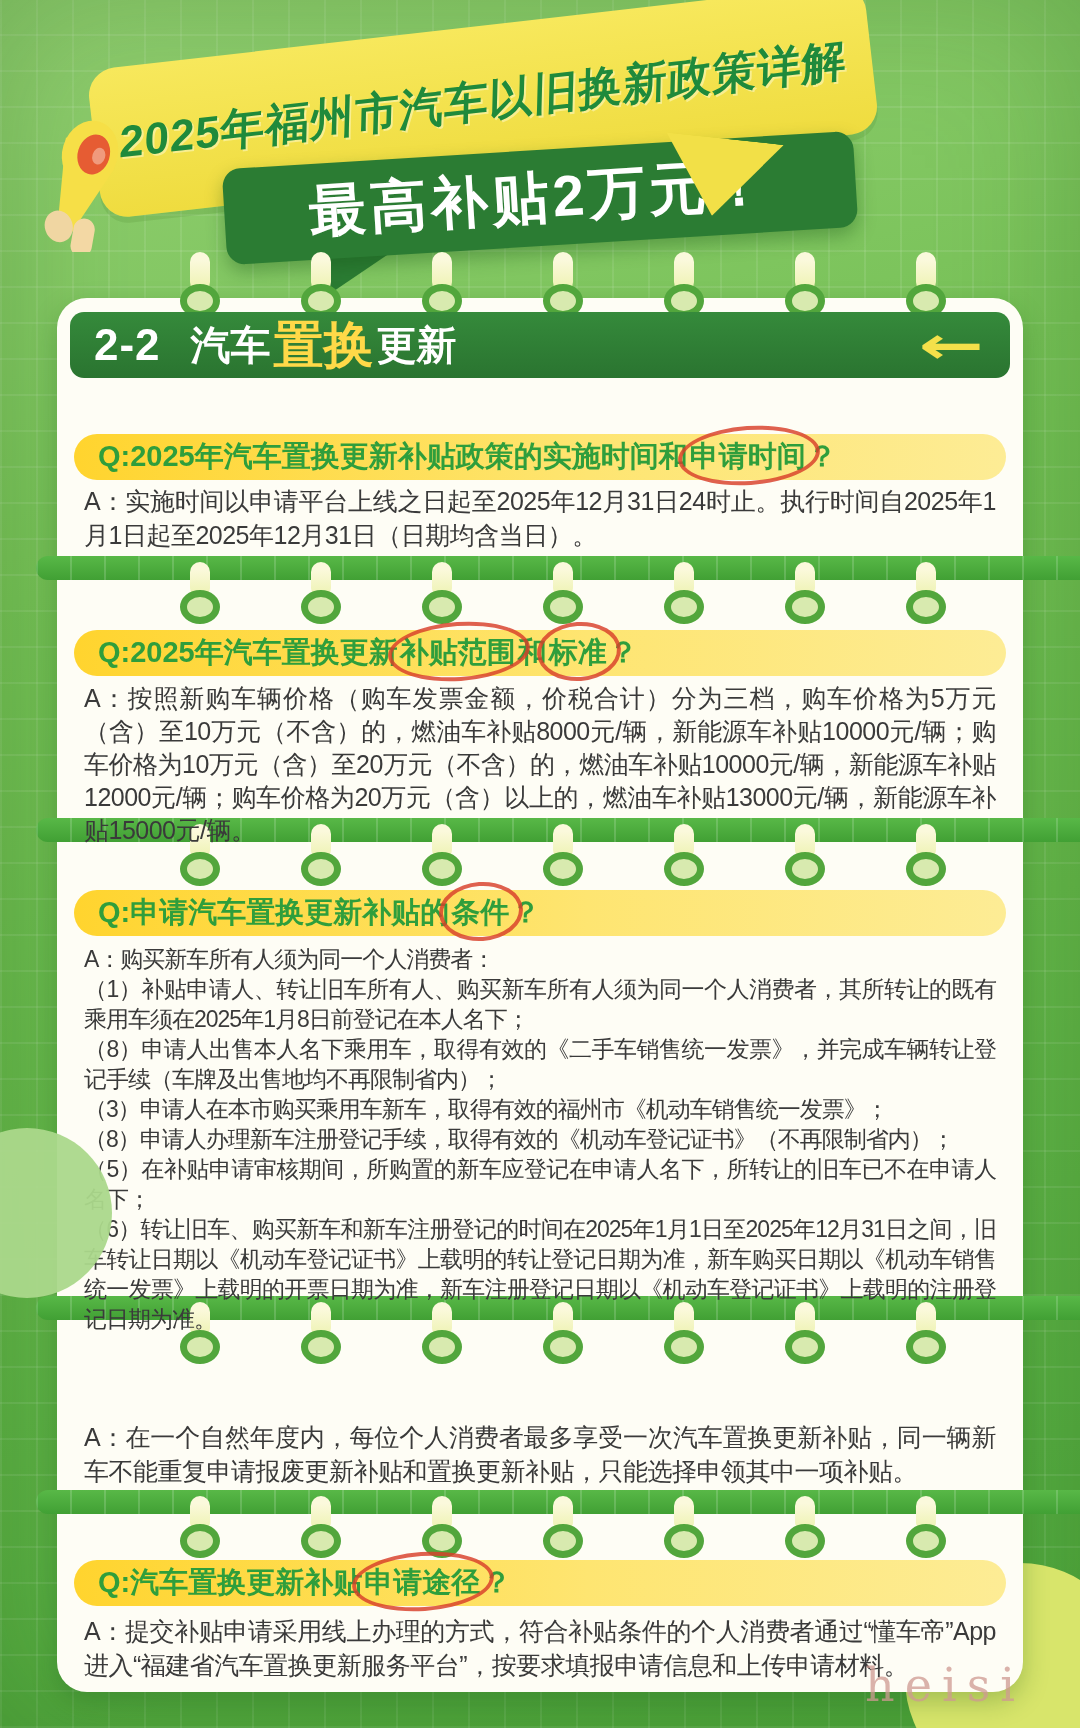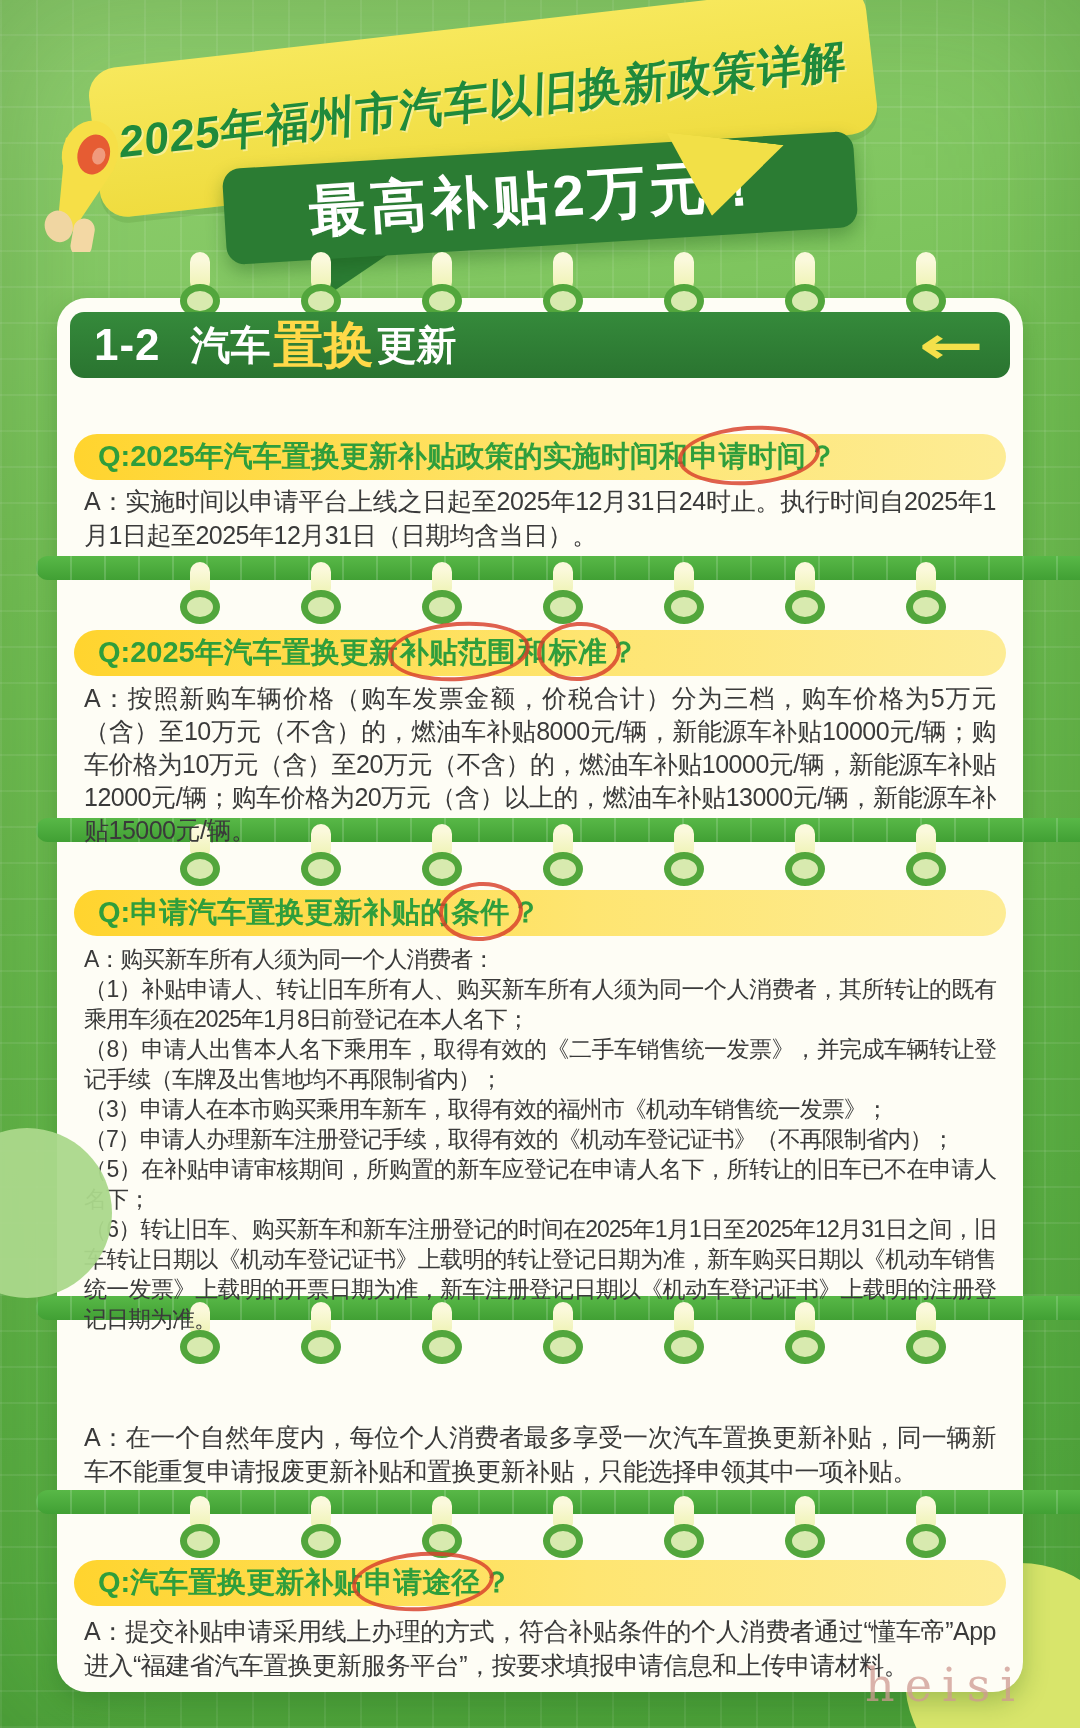--- a/index.html
+++ b/index.html
@@ -200,21 +200,21 @@
       <div class="loop" style="left: 543px; top: 1524px;"></div>
       <div class="stem" style="left: 674px; top: 1496px; height: 36px;"></div>
       <div class="loop" style="left: 664px; top: 1524px;"></div>
       <div class="stem" style="left: 795px; top: 1496px; height: 36px;"></div>
       <div class="loop" style="left: 785px; top: 1524px;"></div>
       <div class="stem" style="left: 916px; top: 1496px; height: 36px;"></div>
       <div class="loop" style="left: 906px; top: 1524px;"></div>
     </div>
 
   <div class="abs header-bar">
-    <span class="h-num">1-2</span>
+    <span class="h-num">2-2</span>
     <span class="h-t1">汽车</span>
     <span class="h-t2">置换</span>
     <span class="h-t3">更新</span>
     <span class="h-arrow">←</span>
   </div>
 
   <div class="abs qbar" style="top:434px">
     <span class="qtext"><span>Q:2025年汽车置换更新补贴政策的实施时间和</span><span class="circ"><span>申请时间</span></span><span>？</span></span>
   </div>
   <div class="abs atext" style="top:484px">A：实施时间以申请平台上线之日起至2025年12月31日24时止。执行时间自2025年1月1日起至2025年12月31日（日期均含当日）。</div>
@@ -225,21 +225,21 @@
   <div class="abs atext" style="top:682px; line-height:33px;">A：按照新购车辆价格（购车发票金额，价税合计）分为三档，购车价格为5万元（含）至10万元（不含）的，燃油车补贴8000元/辆，新能源车补贴10000元/辆；购车价格为10万元（含）至20万元（不含）的，燃油车补贴10000元/辆，新能源车补贴12000元/辆；购车价格为20万元（含）以上的，燃油车补贴13000元/辆，新能源车补贴15000元/辆。</div>
 
   <div class="abs qbar" style="top:890px">
     <span class="qtext"><span>Q:申请汽车置换更新补贴的</span><span class="circ"><span>条件</span></span><span>？</span></span>
   </div>
   <div class="abs atext dense" style="top:944px">
     <p>A：购买新车所有人须为同一个人消费者：</p>
     <p>（1）补贴申请人、转让旧车所有人、购买新车所有人须为同一个人消费者，其所转让的既有乘用车须在2025年1月8日前登记在本人名下；</p>
     <p>（8）申请人出售本人名下乘用车，取得有效的《二手车销售统一发票》，并完成车辆转让登记手续（车牌及出售地均不再限制省内）；</p>
     <p>（3）申请人在本市购买乘用车新车，取得有效的福州市《机动车销售统一发票》；</p>
-    <p>（7）申请人办理新车注册登记手续，取得有效的《机动车登记证书》（不再限制省内）；</p>
+    <p>（8）申请人办理新车注册登记手续，取得有效的《机动车登记证书》（不再限制省内）；</p>
     <p>（5）在补贴申请审核期间，所购置的新车应登记在申请人名下，所转让的旧车已不在申请人名下；</p>
     <p>（6）转让旧车、购买新车和新车注册登记的时间在2025年1月1日至2025年12月31日之间，旧车转让日期以《机动车登记证书》上载明的转让登记日期为准，新车购买日期以《机动车销售统一发票》上载明的开票日期为准，新车注册登记日期以《机动车登记证书》上载明的注册登记日期为准。</p>
   </div>
 
   <div class="abs atext" style="top:1420px">A：在一个自然年度内，每位个人消费者最多享受一次汽车置换更新补贴，同一辆新车不能重复申请报废更新补贴和置换更新补贴，只能选择申领其中一项补贴。</div>
 
   <div class="abs qbar" style="top:1560px">
     <span class="qtext"><span>Q:汽车置换更新补贴</span><span class="circ"><span>申请途径</span></span><span>？</span></span>
   </div>
   <div class="abs atext" style="top:1614px">A：提交补贴申请采用线上办理的方式，符合补贴条件的个人消费者通过“懂车帝”App进入“福建省汽车置换更新服务平台”，按要求填报申请信息和上传申请材料。</div>

